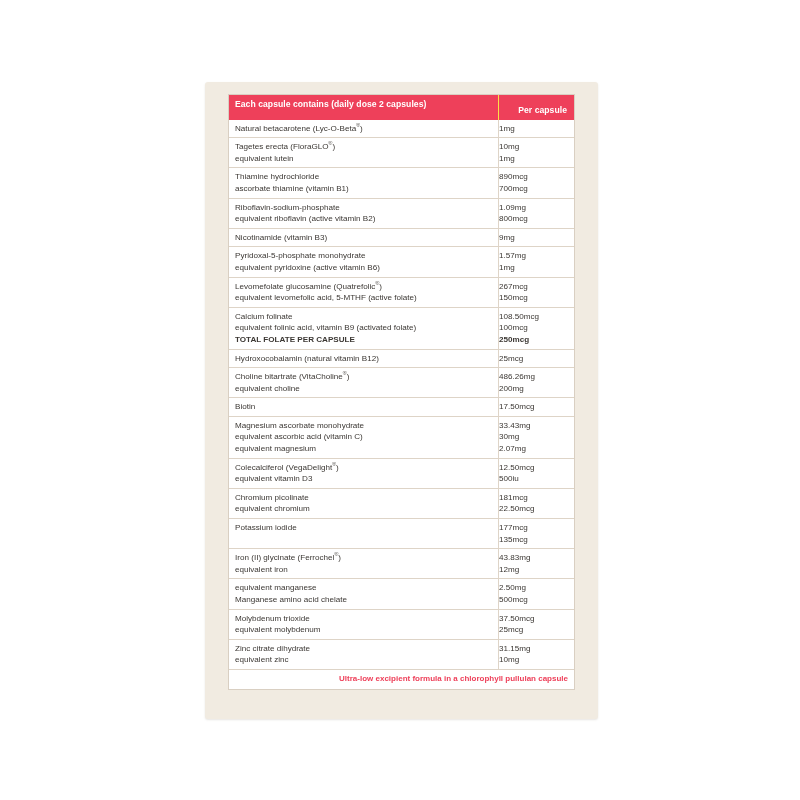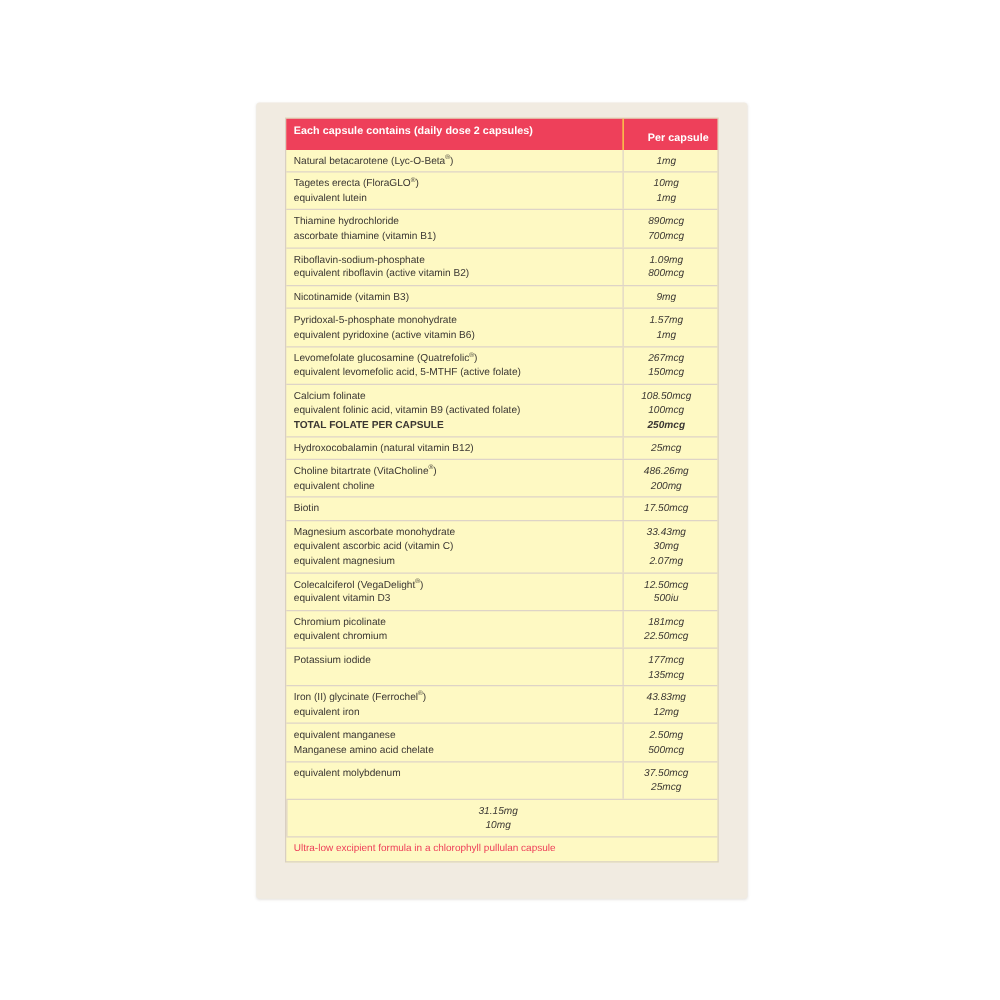--- a/index.html
+++ b/index.html
@@ -32,21 +32,21 @@
     border-radius: 3px;
     box-shadow: 0 1px 2px rgba(120,110,95,0.18);
   }
 
   
   #table {
     position: absolute;
     left: 23px;
     top: 12px;
     width: 347px;
-    background: #fef9c3;
+    background: #ffffff;
     border: 1px solid #d9cfc2;
     box-sizing: border-box;
   }
 
   .thead {
     display: flex;
     background: #ee405a;
     color: #ffffff;
     font-weight: bold;
     font-size: 8.6px;
@@ -75,48 +75,48 @@
   .row:first-of-type { border-top: none; }
 
   .row .c1 {
     flex: 0 0 269px;
     padding: 3px 0 3px 6px;
     box-sizing: border-box;
   }
   .row .c2 {
     flex: 1 1 auto;
     padding: 3px 7px 3px 0;
-    text-align: center;
+    text-align: left;
     box-sizing: border-box;
     border-left: 1px solid #ded4c7;
-    font-style: italic;
   }
 
   .line {
     display: block;
     height: 11.6px;
     line-height: 11.6px;
     white-space: nowrap;
     overflow: hidden;
   }
   .line.b { font-weight: bold; }
 
   sup {
     font-size: 5.2px;
     vertical-align: super;
     line-height: 0;
   }
 
   .footer {
     border-top: 1px solid #ded4c7;
     color: #ee405a;
-    font-weight: normal;
+    font-weight: bold;
     font-size: 8px;
     line-height: 11.6px;
     padding: 3px 6px 4px 6px;
+    text-align: right;
   }
 </style>
 </head>
 <body>
 
 <div id="stage">
   <div id="panel">
 
     <div id="table">
 
@@ -286,28 +286,33 @@
               <span class="line">equivalent manganese</span>
               <span class="line">Manganese amino acid chelate</span>
             </div>
             <div class="c2">
               <span class="line">2.50mg</span>
               <span class="line">500mcg</span>
             </div>
           </div>
           <div class="row">
             <div class="c1">
+              <span class="line">Molybdenum trioxide</span>
               <span class="line">equivalent molybdenum</span>
             </div>
             <div class="c2">
               <span class="line">37.50mcg</span>
               <span class="line">25mcg</span>
             </div>
           </div>
           <div class="row">
+            <div class="c1">
+              <span class="line">Zinc citrate dihydrate</span>
+              <span class="line">equivalent zinc</span>
+            </div>
             <div class="c2">
               <span class="line">31.15mg</span>
               <span class="line">10mg</span>
             </div>
           </div>
         </div>
 
       <div class="footer">Ultra-low excipient formula in a chlorophyll pullulan capsule</div>
 
     </div>

